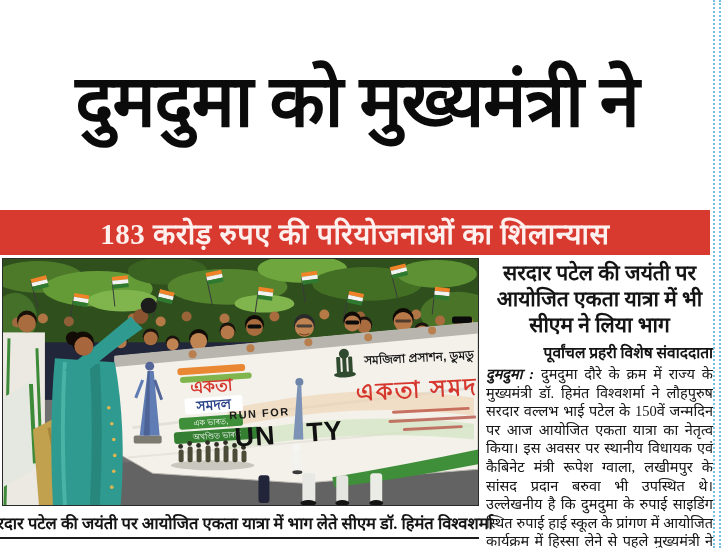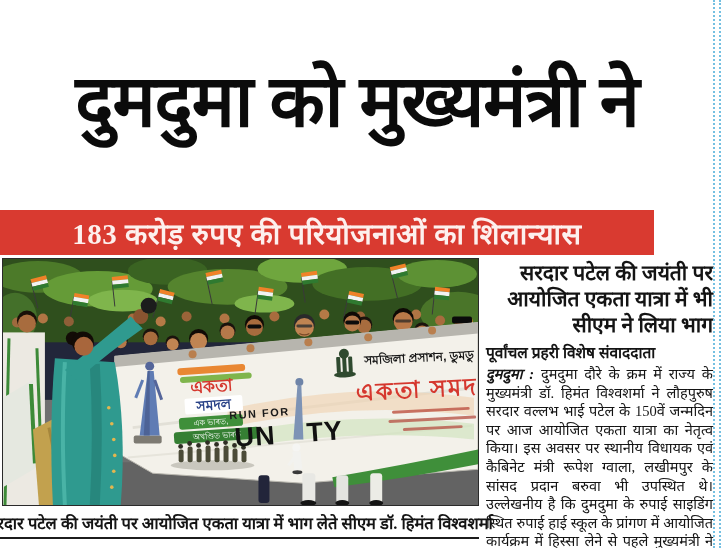--- a/index.html
+++ b/index.html
@@ -8,21 +8,21 @@
     position:relative; width:722px; height:548px; background:#ffffff;
     overflow:hidden; margin:0 auto;
   }
   .headline {
     position:absolute; top:0px; left:0; width:714px; height:205px;
     display:flex; flex-direction:column; justify-content:center; align-items:center;
     color:#0b0b0b; font-weight:bold; text-align:center;
     font-size:72px; line-height:99px; letter-spacing:-1px;
   }
   .red-banner {
-    position:absolute; top:210px; left:0; width:654px; height:45px;
+    position:absolute; top:210px; left:0; width:710px; height:45px;
     background:#d93a30; color:#fdf0ee;
     display:flex; align-items:center; justify-content:center;
     font-size:29px; font-weight:bold; letter-spacing:0.5px;
   }
   .photo-frame {
     position:absolute; top:258px; left:2px; width:477px; height:248px;
     border:1.5px solid #2a2a2a; background:#39551f;
   }
   .photo-frame svg { display:block; width:100%; height:100%; }
   .photo-caption {
@@ -31,25 +31,25 @@
     font-size:16.5px; font-weight:bold; color:#141414; white-space:nowrap;
   }
   .caption-rule {
     position:absolute; top:537px; left:0px; width:479px; height:2px; background:#1c1c1c;
   }
   .article-col {
     position:absolute; top:260px; left:486px; width:227px; height:288px;
     color:#141414;
   }
   .article-heading {
-    font-size:21px; font-weight:bold; text-align:right; line-height:26px;
+    font-size:21px; font-weight:bold; text-align:center; line-height:26px;
     letter-spacing:0px;
   }
   .article-byline {
-    font-size:15.5px; font-weight:bold; text-align:left; margin-top:3px;
+    font-size:15.5px; font-weight:bold; text-align:right; margin-top:3px;
   }
   .article-body {
     margin-top:2px; font-size:14.5px; line-height:18.6px; text-align:justify;
   }
   .article-body .dateline { font-weight:bold;font-style:italic; }
   .dotted-rule-outer {
     position:absolute; top:0; bottom:0; right:1px; width:0;
     border-left:2px dotted #74c0e2;
   }
   .dotted-rule-inner {

